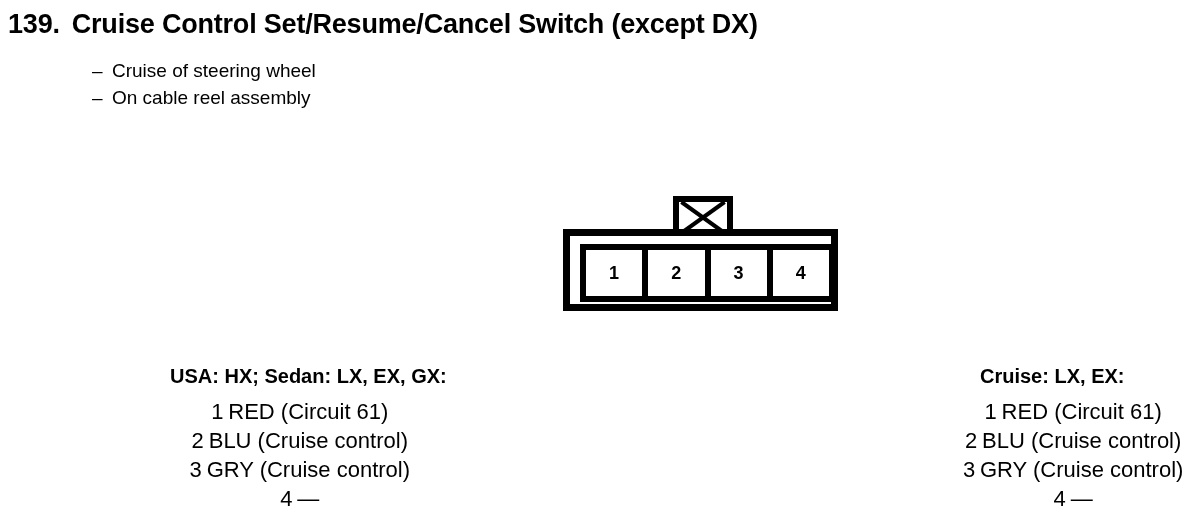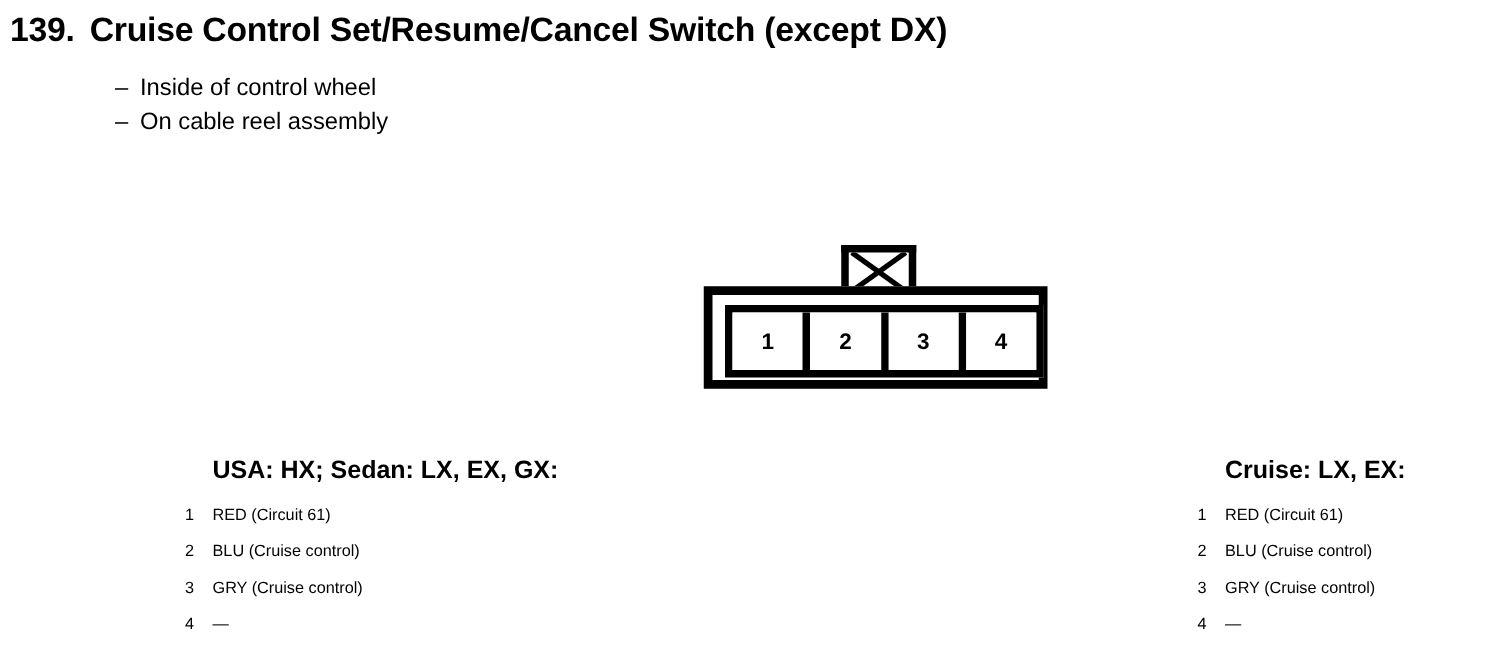--- a/index.html
+++ b/index.html
@@ -127,40 +127,41 @@
     font-size: 20px;
     font-weight: bold;
     white-space: nowrap;
     line-height: 26px;
     margin-bottom: 8px;
   }
   .pin-column.left .column-heading  { padding-left: 22px; }
   .pin-column.right .column-heading { padding-left: 22px; }
 
   .pin-row {
-    font-size: 13px;
+    font-size: 22px;
     line-height: 29px;
     white-space: nowrap;
+    text-align: center;
   }
   .pin-row .pin-no {
     display: inline-block;
     width: 22px;
   }
   .pin-row .pin-desc { }
 </style>
 </head>
 <body>
 
 <div class="page-title">
   <span class="title-number">139.</span><span>Cruise Control Set/Resume/Cancel Switch (except DX)</span>
 </div>
 
 <div class="attr-list">
   <span class="attr-item">
-    <span class="dash">–</span><span>Inside of control wheel</span>
+    <span class="dash">–</span><span>Cruise of steering wheel</span>
   </span>
   <span class="attr-item">
     <span class="dash">–</span><span>On cable reel assembly</span>
   </span>
 </div>
 
 <div class="connector">
 
   <div class="connector-tab">
     <svg class="x-mark" viewBox="0 0 60 37" preserveAspectRatio="none">

